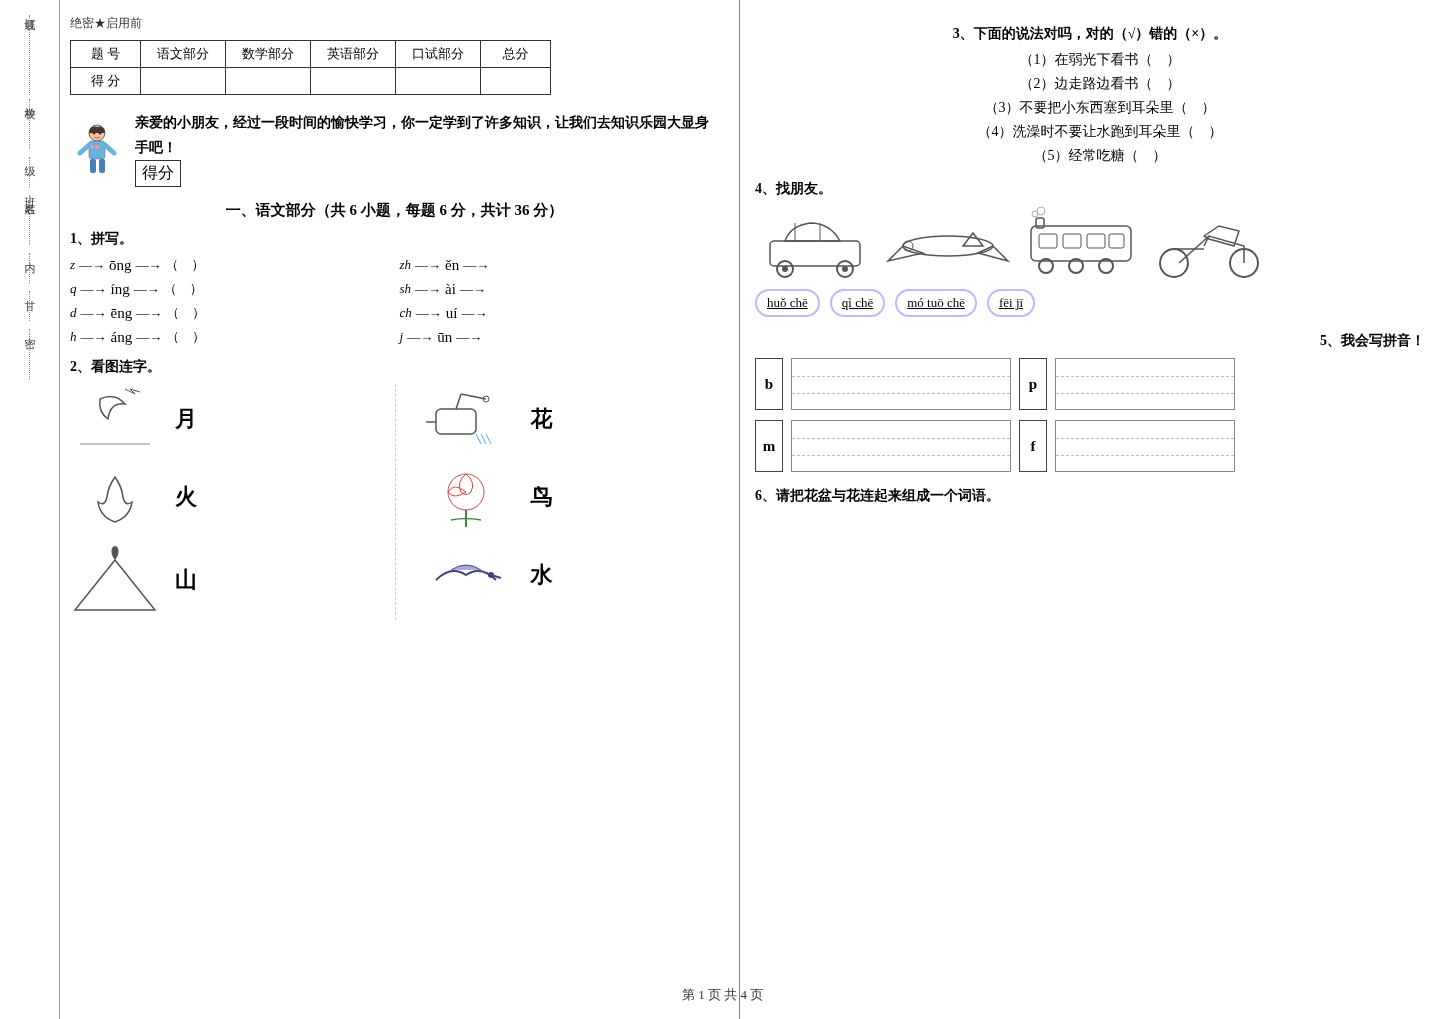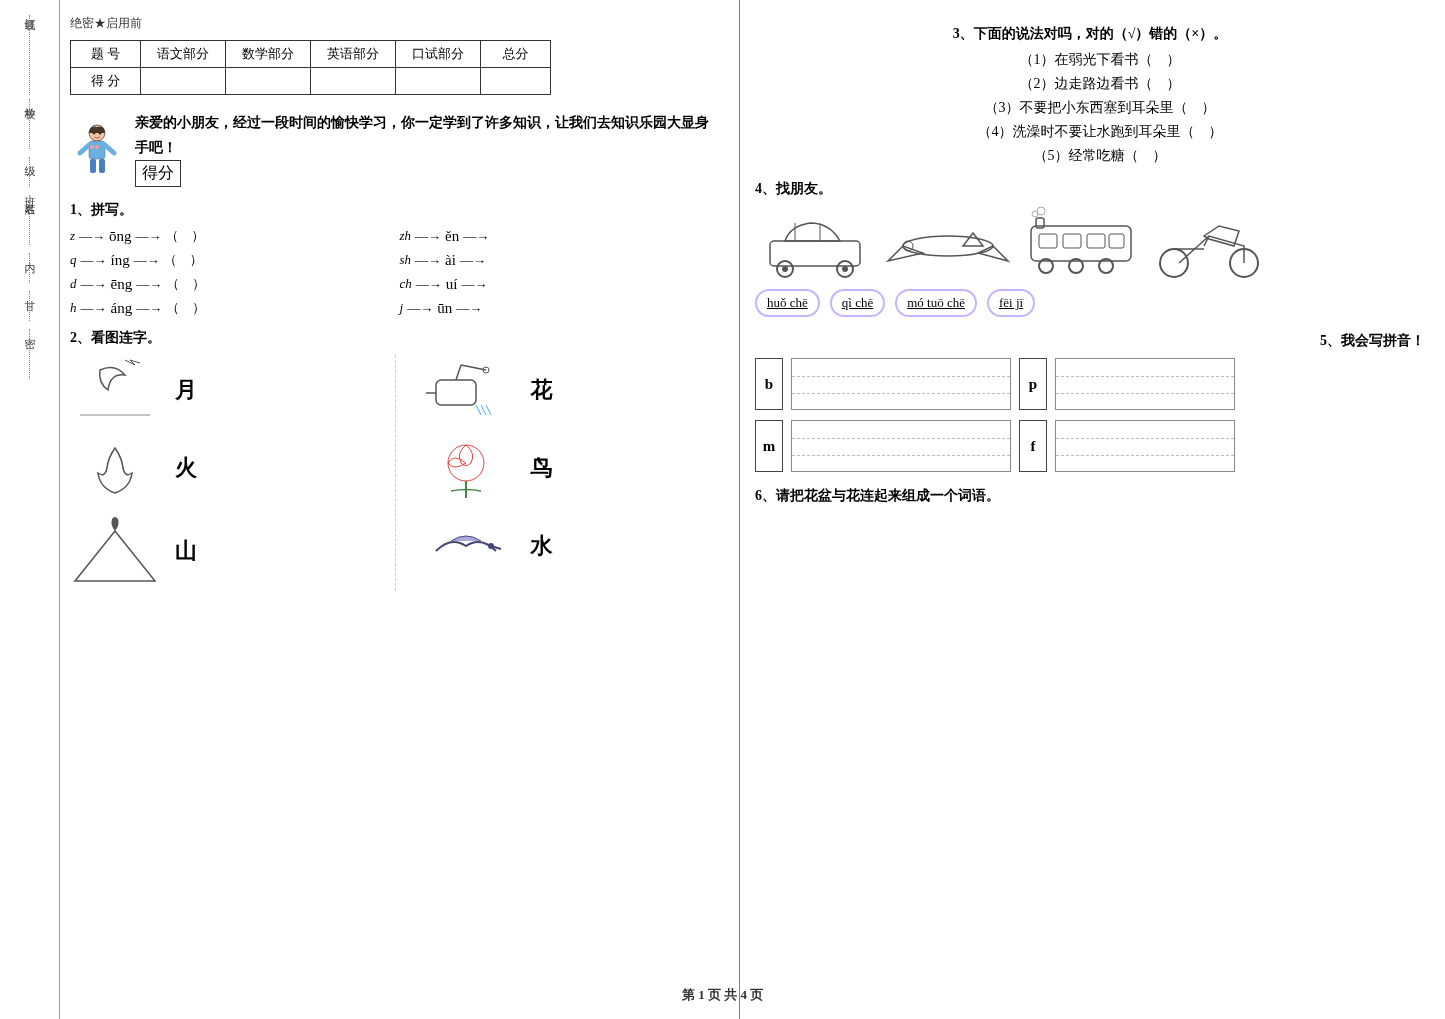--- a/index.html
+++ b/index.html
@@ -135,21 +135,20 @@
     .page-footer {
       text-align: center;
       font-size: 13px;
       padding: 10px 0 5px;
       color: #333;
       position: absolute;
       bottom: 10px;
       left: 50%;
       transform: translateX(-50%);
       white-space: nowrap;
-      font-weight: bold;
     }
 
     .dotted-v {
       border-left: 1px dotted #888;
       height: 80px;
     }
 
     .pinyin-initial {
       font-style: italic;
       font-size: 13px;
@@ -402,20 +401,21 @@
         </svg>
       </div>
       <div>
         <p style="font-size:14px;line-height:1.8;font-weight:bold;">亲爱的小朋友，经过一段时间的愉快学习，你一定学到了许多知识，让我们去知识乐园大显身手吧！</p>
         <div>
           <span class="score-box">得分</span>
         </div>
       </div>
     </div>
 
+    <div class="section-title">一、语文部分（共 6 小题，每题 6 分，共计 36 分）</div>
 
     <div class="question-label">1、拼写。</div>
 
     <div class="two-col-pinyin">
 
       <div class="pinyin-item">
         <span class="pinyin-initial">z</span>
         <span class="arr">—→</span>
         <span class="pinyin-final">ōng</span>
         <span class="arr">—→</span>

